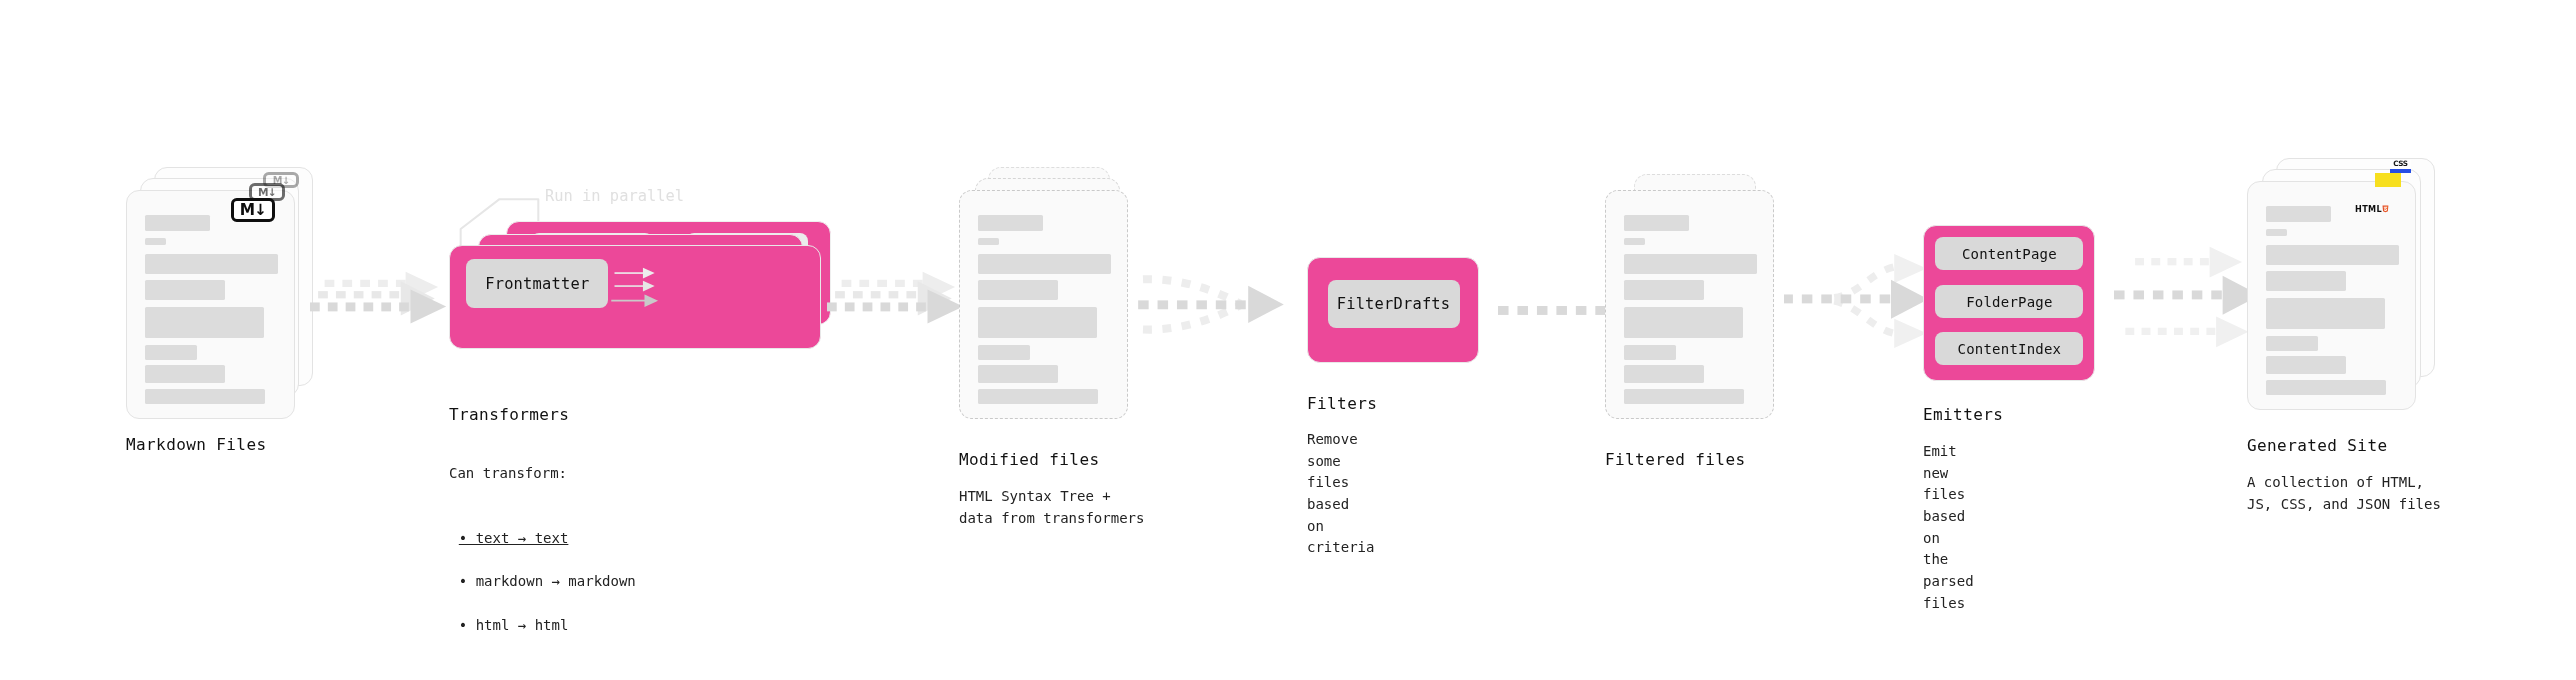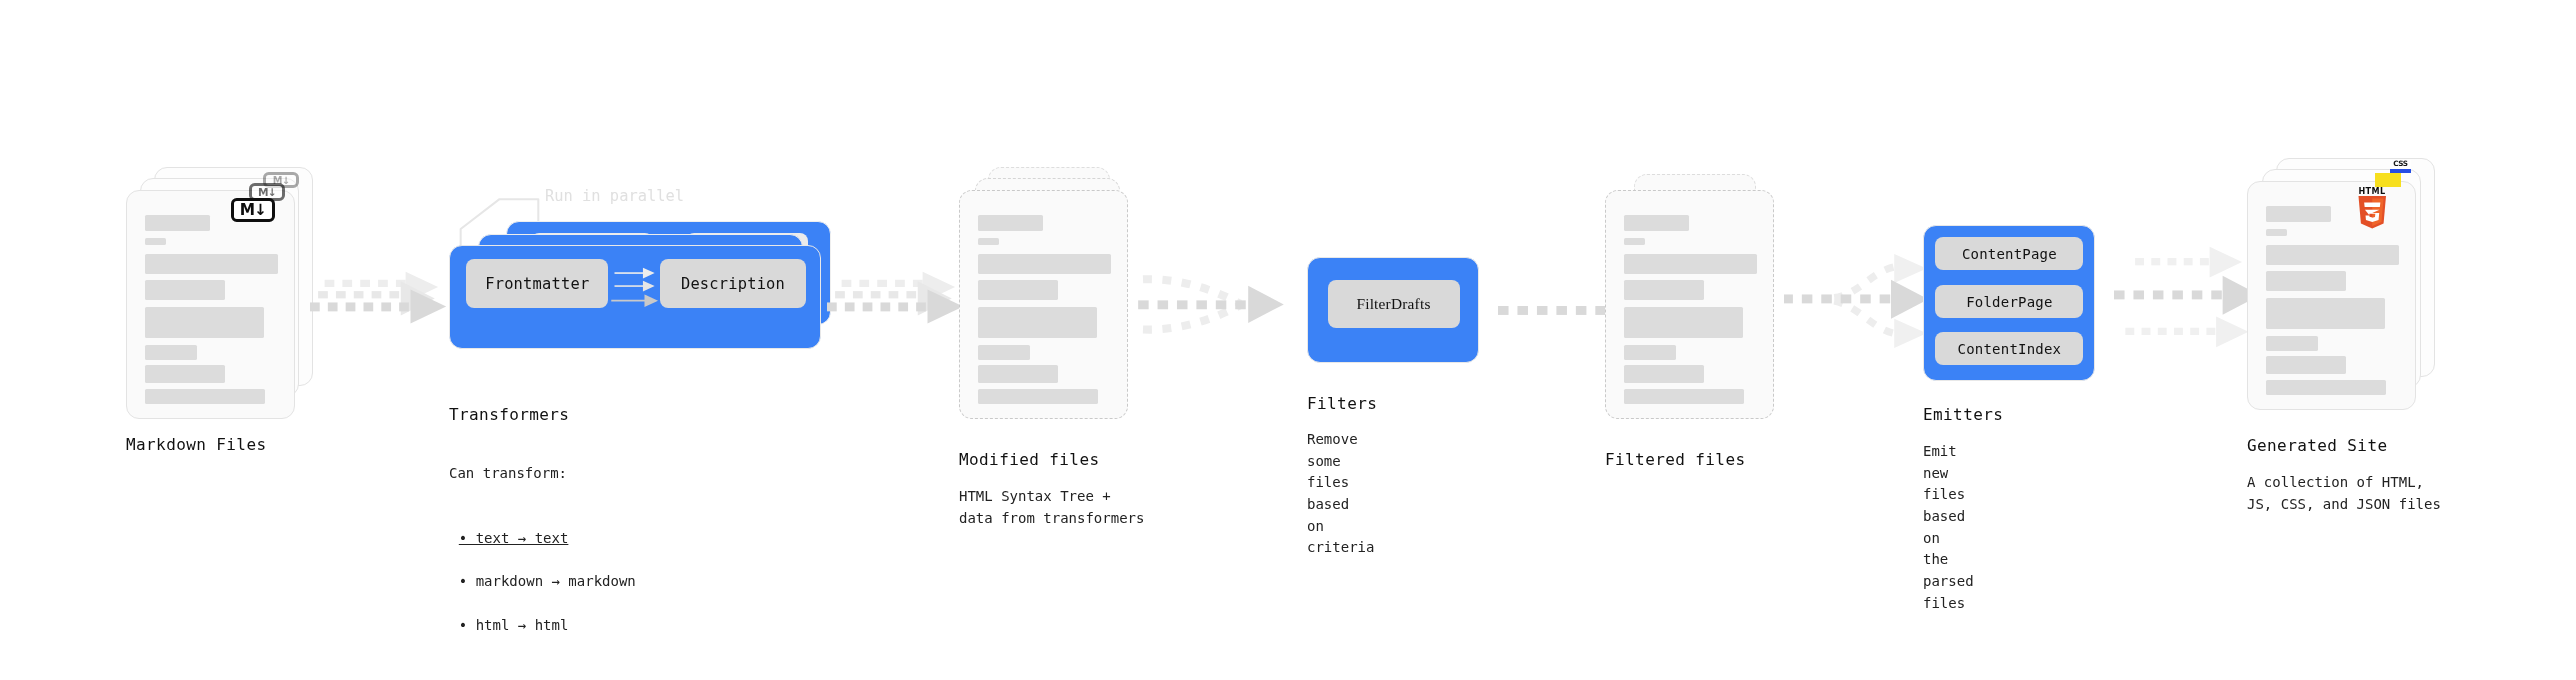--- a/index.html
+++ b/index.html
@@ -52,33 +52,33 @@
   .badge-css {
     background: #ffffff;
     display:flex; flex-direction:column; align-items:center; justify-content:flex-end;
   }
   .badge-css .css-word {
     font-size: 7.3px; font-weight: bold; color:#1a1a1a; letter-spacing:-0.4px;
     font-family:"DejaVu Sans","Liberation Sans",sans-serif; line-height:1;
   }
   .badge-css .css-bar { width:100%; height:3.3px; background:#264de4; margin-top:1.6px; }
   .badge-js { background: #f7df1e; }
-  .badge-html5 { display:flex; flex-direction:column; align-items:center; }
+  .badge-html5 { display:flex; flex-direction:row; align-items:center; }
   .badge-html5 .h5-word {
     font-size: 8.1px; font-weight: bold; color:#0e0e0e; letter-spacing:0.4px;
     font-family:"DejaVu Sans","Liberation Sans",sans-serif; line-height:1;
     margin-bottom:0.8px;
   }
 
   
   .group-box {
     position: absolute;
     border: 1.6px solid #e8e8e8;
     border-radius: 13px;
-    background: #3b82f6;
+    background: #ec4899;
   }
   .chip {
     position: absolute;
     background: #d9d9d9;
     border-radius: 8.1px;
     color: #111111;
     display: flex; align-items: center; justify-content: center;
     font-size: 15.4px;
     letter-spacing: 0.2px;
     white-space: nowrap;
@@ -183,21 +183,20 @@
         <div class="chip ghost2" style="left:24.4px; top:11.4px; width:122px; height:37px;"></div>
         <div class="chip ghost2" style="left:179px; top:11.4px; width:122px; height:37px;"></div>
       </div>
       <div class="group-box" style="left:29px; top:36px; width:325px; height:104px; border-color:#ededed;">
         <div class="chip ghost3" style="left:24.4px; top:11.4px; width:122px; height:37px;"></div>
         <div class="chip ghost3" style="left:179px; top:11.4px; width:122px; height:37px;"></div>
       </div>
 
       <div class="group-box" style="left:0px; top:47px; width:372px; height:104px;">
         <div class="chip" style="left:16.3px; top:13px; width:142px; height:49px;">Frontmatter</div>
-        <div class="chip" style="left:210px; top:13px; width:146px; height:49px;">Description</div>
       </div>
 
       <svg class="arrow" style="left:159px; top:70px;" width="65" height="41" viewBox="0 0 80 50">
         <g stroke="#ededed" stroke-width="2" fill="#ededed">
           <line x1="8" y1="6" x2="44" y2="6"></line>
             <polygon points="44,1 55,6 44,11"></polygon>
         </g>
         <g stroke="#e6e6e6" stroke-width="2" fill="#e6e6e6">
           <line x1="8" y1="22" x2="44" y2="22"></line>
             <polygon points="44,17 55,22 44,27"></polygon>
@@ -279,21 +278,21 @@
       <rect x="48" y="40" width="13" height="11"></rect>
         <rect x="72" y="40" width="13" height="11"></rect>
       <rect x="96" y="40" width="13" height="11"></rect>
         <rect x="120" y="40" width="13" height="11"></rect>
       <polygon points="136,22 180,45 136,68"></polygon>
     </g>
   </svg>
 
   <div class="stage-col" style="left:1307px; top:257px;">
     <div class="group-box" style="left:0px; top:0px; width:172px; height:106px;">
-      <div class="chip" style="left:19.5px; top:22px; width:132px; height:48px;font-family:Liberation Serif, serif;">FilterDrafts</div>
+      <div class="chip" style="left:19.5px; top:22px; width:132px; height:48px;">FilterDrafts</div>
     </div>
     <div class="title" style="left:0px; top:137px;">Filters</div>
     <div class="desc" style="left:0px; top:172px;">Remove some files based
 on criteria</div>
   </div>
 
   <svg class="arrow" style="left:1498px; top:288px;" width="146" height="49" viewBox="0 0 180 60">
     <g fill="#d9d9d9">
       <rect x="0" y="22" width="13" height="11"></rect>
         <rect x="24" y="22" width="13" height="11"></rect>

